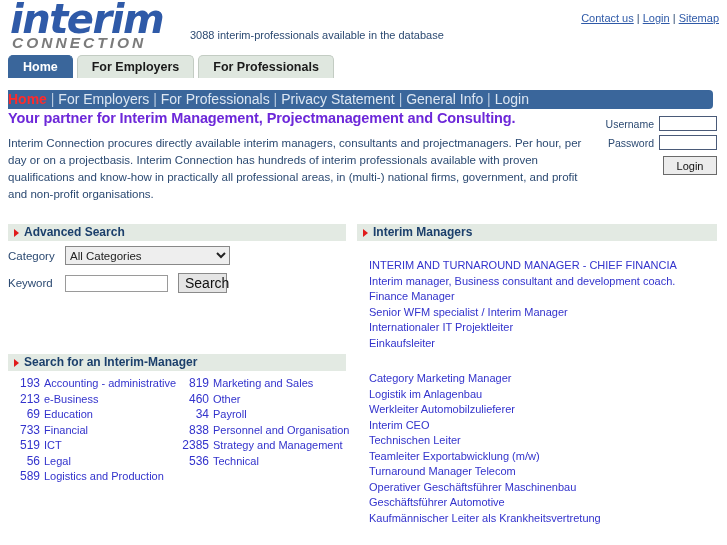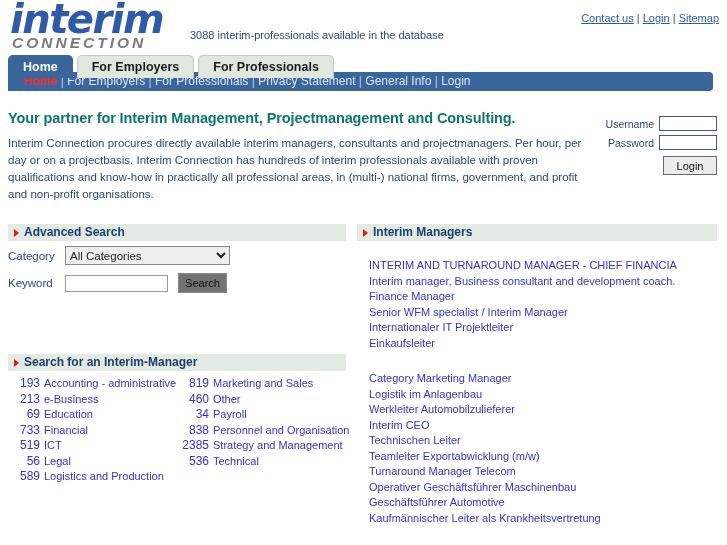--- a/index.html
+++ b/index.html
@@ -101,48 +101,48 @@
   .tab.active {
     background: #3a669b;
     border-color: #3a669b;
     color: #ffffff;
   }
 
   
   #navstrip {
     position: absolute;
     left: 8px;
-    top: 72px;
+    top: 90px;
     width: 705px;
     height: 19px;
     background: #3a669b;
     border-radius: 0 4px 4px 0;
     color: #dce6f2;
-    font-size: 12px;
+    font-size: 14px;
     line-height: 19px;
-    padding-left: 16px;
+    padding-left: 0;
     box-sizing: border-box;
     white-space: nowrap;
     overflow: hidden;
   }
   #navstrip a { color: #dce6f2; }
   #navstrip a.current { color: #ff2a2a; font-weight: bold; }
   #navstrip .sep { color: #b7c9de; }
 
   
   #intro {
     position: absolute;
     left: 8px;
     top: 110px;
     width: 585px;
   }
   #page-title {
     font-size: 14.5px;
     font-weight: bold;
-    color: #0f766e;
+    color: #6d28d9;
     margin: 0 0 9px 0;
     letter-spacing: -0.1px;
   }
   #intro-body {
     font-size: 11.5px;
     line-height: 17px;
     color: #2c4a72;
     margin: 0;
   }
 
@@ -235,23 +235,23 @@
     background: #fff;
     font-family: "Liberation Sans", sans-serif;
     font-size: 11px;
     padding: 0 3px;
   }
   #search-btn {
     margin-left: 10px;
     width: 49px;
     height: 20px;
     font-family: "Liberation Sans", sans-serif;
-    font-size: 11px;
+    font-size: 14px;
     color: #111;
-    background: #737373;
+    background: #e5e5e5;
     border: 1px solid #8a8a8a;
     cursor: pointer;
   }
 
   
   .linklist { list-style: none; margin: 12px; padding: 0; }
   .linklist li { line-height: 15.5px; }
   .linklist a {
     color: #3333cc;
     font-size: 11px;

